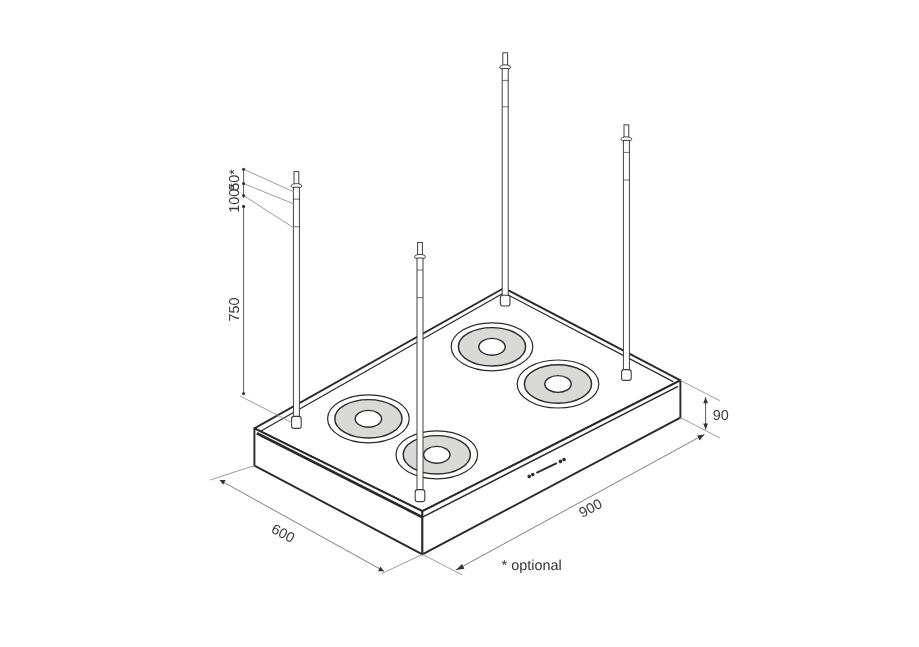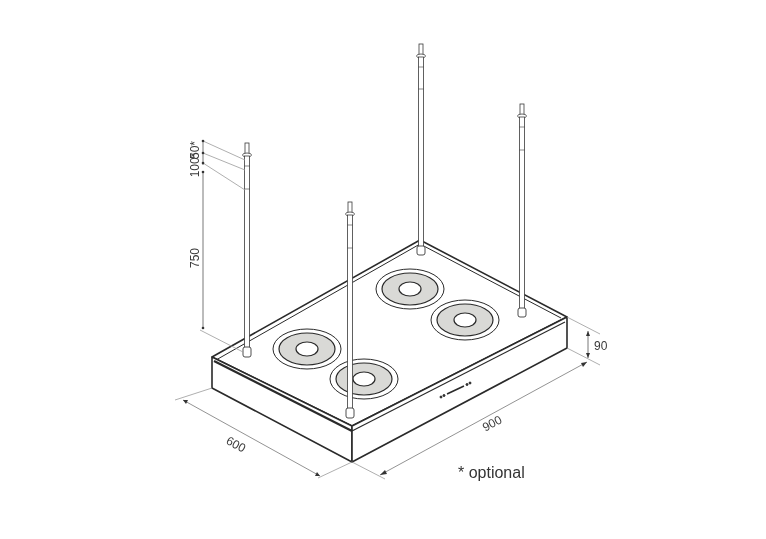--- a/index.html
+++ b/index.html
@@ -1,19 +1,19 @@
 <!DOCTYPE html>
 <html><head>
 <meta charset="utf-8">
 <style>
   html, body { margin:0; padding:0; background:#ffffff; }
   body { width:766px; height:539px; overflow:hidden; position:relative; font-family:"Liberation Sans", sans-serif; }
   svg { position:absolute; left:0; top:0; }
   .dim-text { font-family:"Liberation Sans", sans-serif; font-size:12px; fill:#3a3a3a; }
-  .note { position:absolute; left:418px; top:464px; font-size:16px; color:#333; font-family:"Liberation Sans", sans-serif;margin-left:40px; }
+  .note { position:absolute; left:418px; top:464px; font-size:12px; color:#333; font-family:"Liberation Sans", sans-serif; }
 </style>
 </head>
 <body>
 
 <svg width="766" height="539" viewBox="0 0 766 539">
 
   <g stroke="#2a2a2a" fill="none" stroke-linejoin="round">
 
     <polygon points="212,357 420,240 567,317 352,426" fill="#ffffff" stroke-width="1.6"></polygon>
 

